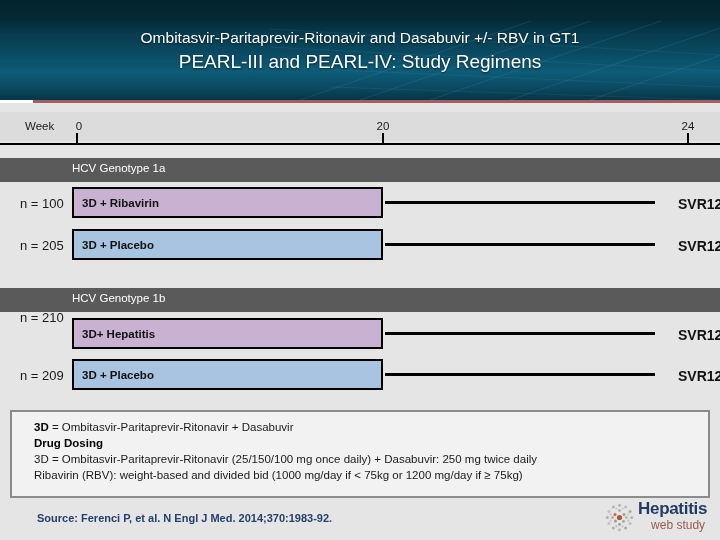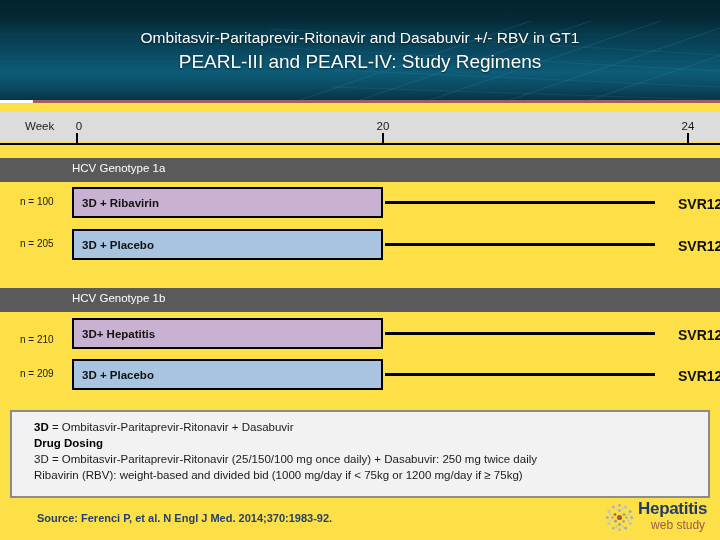--- a/index.html
+++ b/index.html
@@ -13,21 +13,21 @@
     overflow: hidden;
     font-family: "Liberation Sans", sans-serif;
     position: relative;
   }
 
   .slide {
     position: absolute;
     left: 0; top: 0;
     width: 720px;
     height: 540px;
-    background: #fde047;
+    background: #e5e5e5;
   }
 
   
   .header {
     position: absolute;
     left: 0; top: 0;
     width: 720px;
     height: 100px;
     overflow: hidden;
     background: linear-gradient(180deg,
@@ -138,21 +138,21 @@
   .gt-band-label {
     position: absolute;
     left: 72px;
     top: 4px;
     font-size: 11.5px;
     color: #ffffff;
   }
 
   .arm-n {
     position: absolute;
-    font-size: 10px;
+    font-size: 13px;
     color: #1a1a1a;
     text-align: left;
   }
   .arm-bar {
     position: absolute;
     left: 72px;
     width: 311px;
     height: 31px;
     border: 2px solid #000000;
     box-sizing: border-box;
@@ -308,21 +308,21 @@
   <div class="arm-bar" style="top:229px; background:#a8c4e0;">
     <span class="arm-bar-label">3D + Placebo</span>
   </div>
   <div class="fu-line" style="top:243px;"></div>
   <div class="svr" style="top:238px;">SVR12</div>
 
   <div class="gt-band" style="top:288px;">
     <div class="gt-band-label">HCV Genotype 1b</div>
   </div>
 
-  <div class="arm-n" style="left:20px; top:334px;">n = 210</div>
+  <div class="arm-n" style="left:20px; top:310px;">n = 210</div>
   <div class="arm-bar" style="top:318px; background:#c9b2d1;">
     <span class="arm-bar-label">3D+ Hepatitis</span>
   </div>
   <div class="fu-line" style="top:332px;"></div>
   <div class="svr" style="top:327px;">SVR12</div>
 
   <div class="arm-n" style="left:20px; top:368px;">n = 209</div>
   <div class="arm-bar" style="top:359px; background:#a8c4e0;">
     <span class="arm-bar-label">3D + Placebo</span>
   </div>

